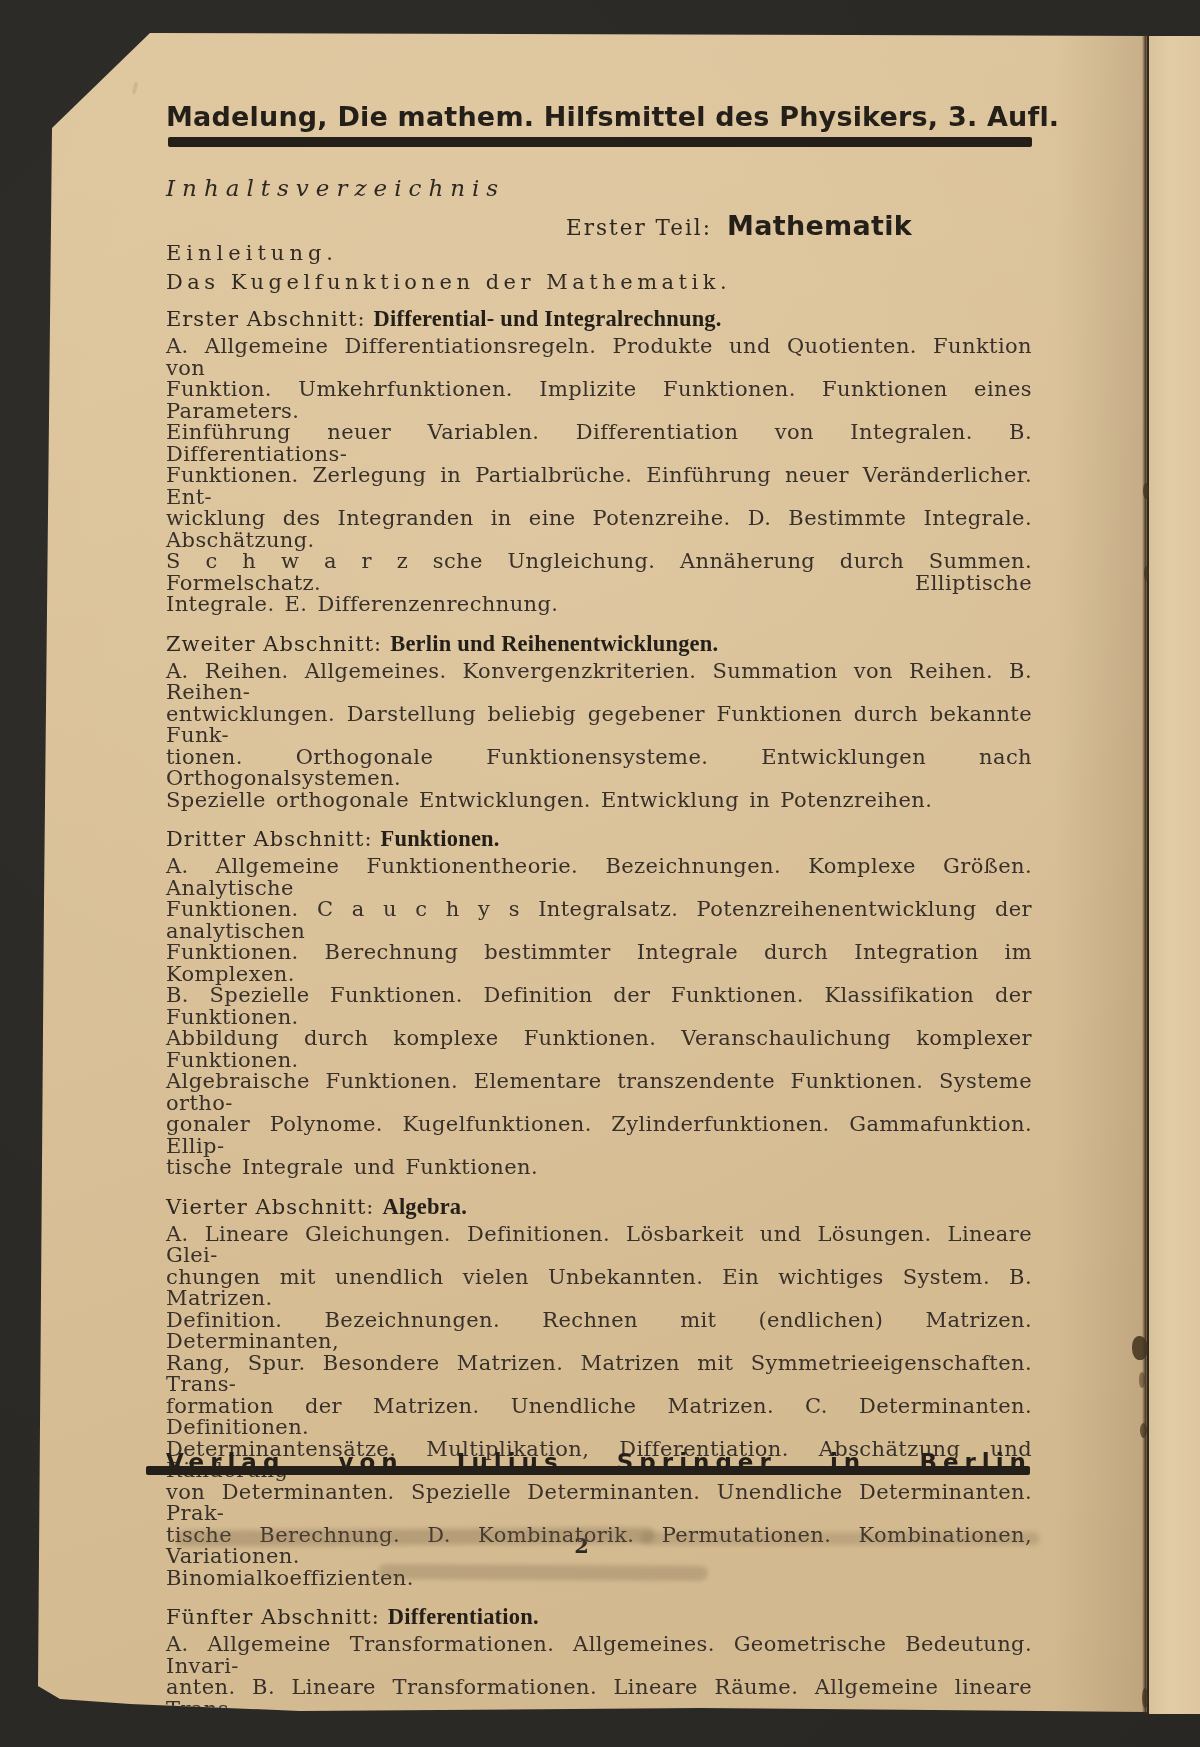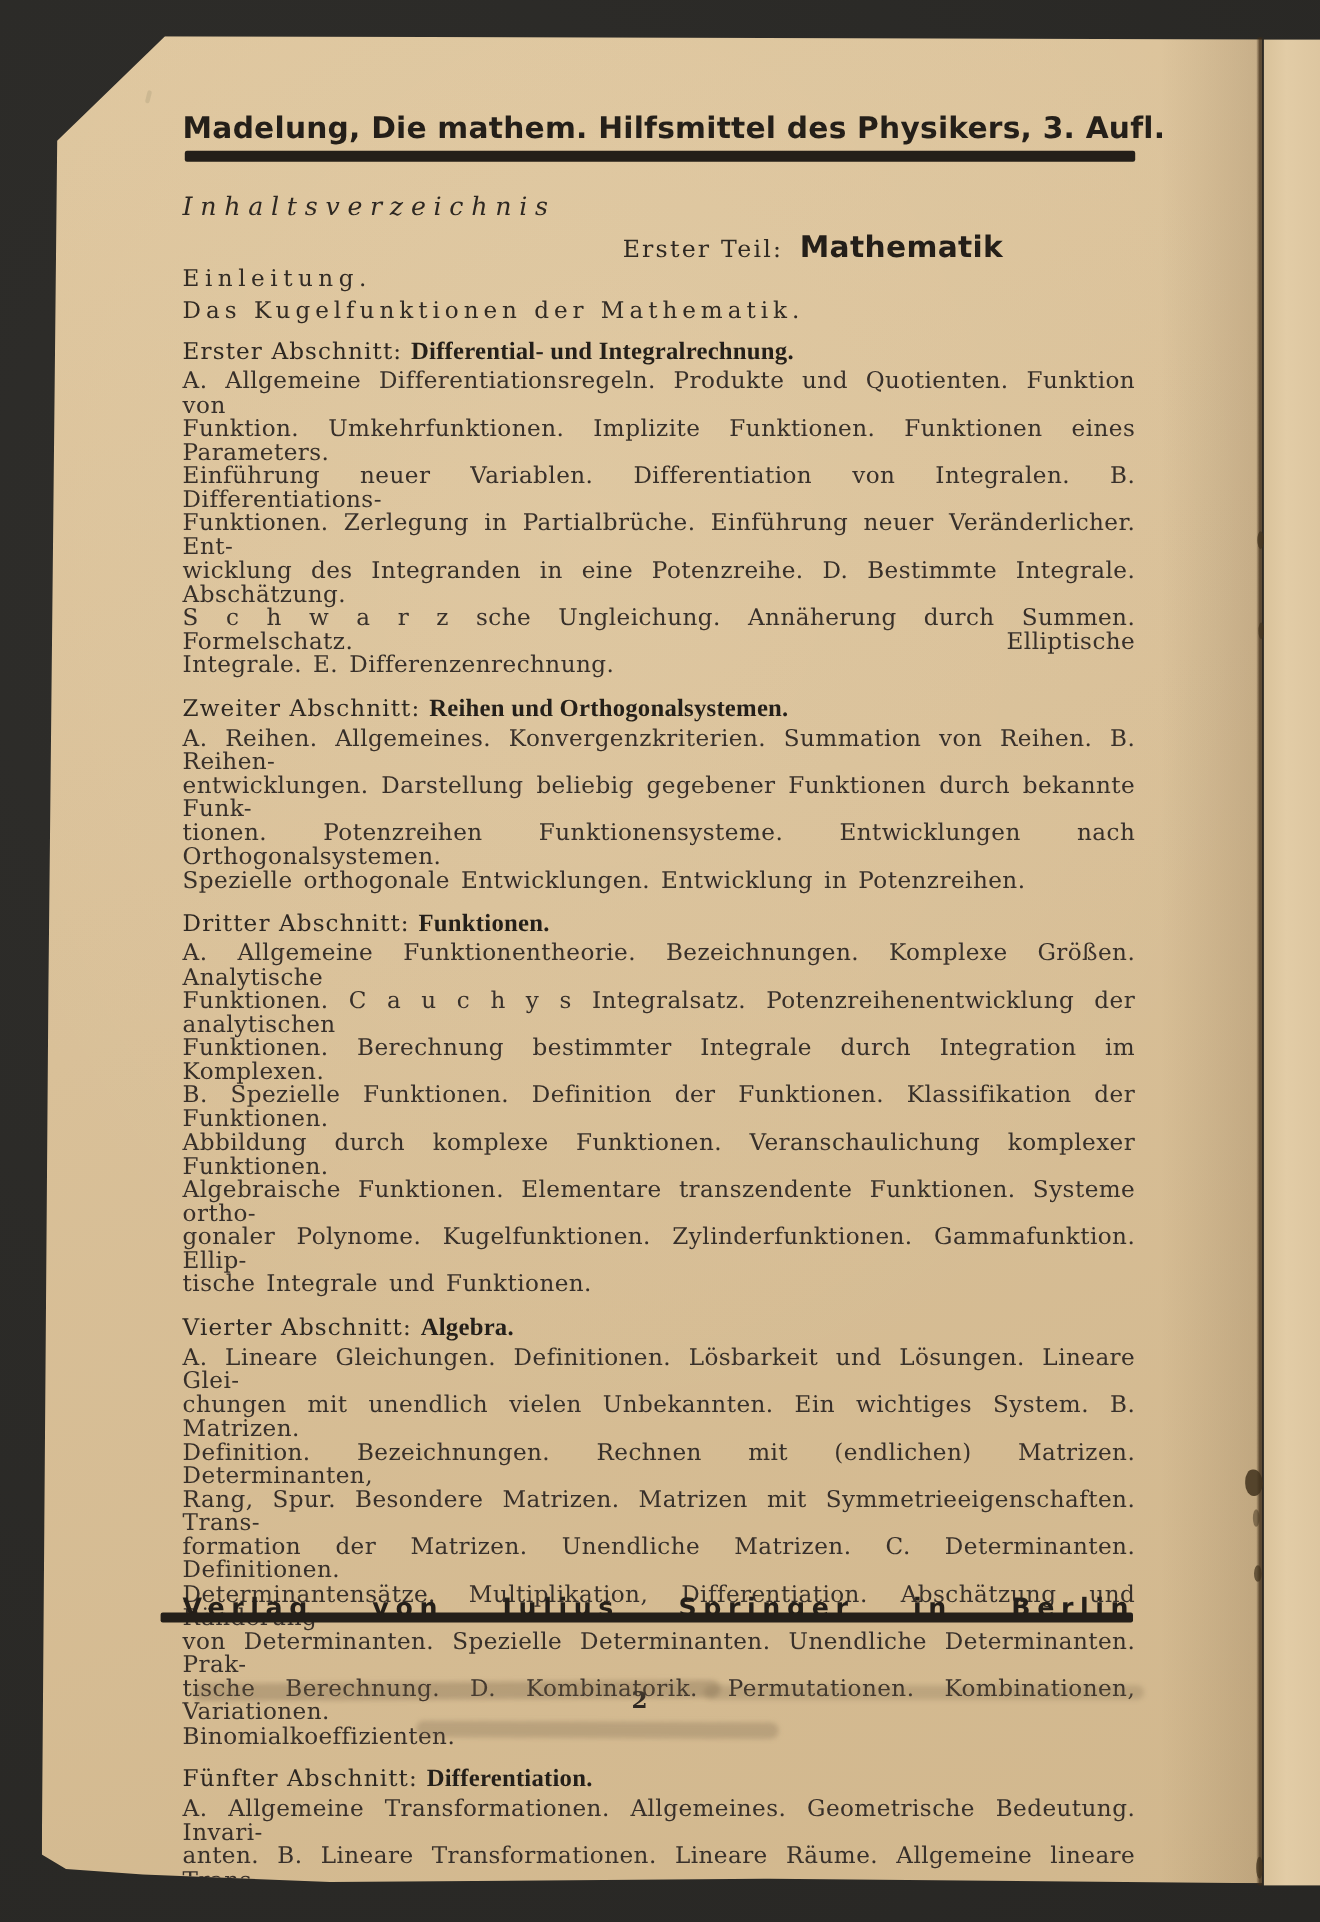--- a/index.html
+++ b/index.html
@@ -126,25 +126,25 @@
             <div class="bline">A. Allgemeine Differentiationsregeln. Produkte und Quotienten. Funktion von</div>
             <div class="bline">Funktion. Umkehrfunktionen. Implizite Funktionen. Funktionen eines Parameters.</div>
             <div class="bline">Einführung neuer Variablen. Differentiation von Integralen. B. Differentiations-</div>
             <div class="bline">Funktionen. Zerlegung in Partialbrüche. Einführung neuer Veränderlicher. Ent-</div>
             <div class="bline">wicklung des Integranden in eine Potenzreihe. D. Bestimmte Integrale. Abschätzung.</div>
             <div class="bline">S c h w a r z sche Ungleichung. Annäherung durch Summen. Formelschatz. Elliptische</div>
             <div class="bline bline-last">Integrale. E. Differenzenrechnung.</div>
           </div>
         </div>
         <div class="section">
-          <div class="sec-heading"><span class="sec-label">Zweiter Abschnitt:</span><span class="sec-title">Reihen und Orthogonalsystemen.</span></div>
+          <div class="sec-heading"><span class="sec-label">Zweiter Abschnitt:</span><span class="sec-title">Berlin und Reihenentwicklungen.</span></div>
           <div>
             <div class="bline">A. Reihen. Allgemeines. Konvergenzkriterien. Summation von Reihen. B. Reihen-</div>
             <div class="bline">entwicklungen. Darstellung beliebig gegebener Funktionen durch bekannte Funk-</div>
-            <div class="bline">tionen. Potenzreihen Funktionensysteme. Entwicklungen nach Orthogonalsystemen.</div>
+            <div class="bline">tionen. Orthogonale Funktionensysteme. Entwicklungen nach Orthogonalsystemen.</div>
             <div class="bline bline-last">Spezielle orthogonale Entwicklungen. Entwicklung in Potenzreihen.</div>
           </div>
         </div>
         <div class="section">
           <div class="sec-heading"><span class="sec-label">Dritter Abschnitt:</span><span class="sec-title">Funktionen.</span></div>
           <div>
             <div class="bline">A. Allgemeine Funktionentheorie. Bezeichnungen. Komplexe Größen. Analytische</div>
             <div class="bline">Funktionen. C a u c h y s Integralsatz. Potenzreihenentwicklung der analytischen</div>
             <div class="bline">Funktionen. Berechnung bestimmter Integrale durch Integration im Komplexen.</div>
             <div class="bline">B. Spezielle Funktionen. Definition der Funktionen. Klassifikation der Funktionen.</div>

